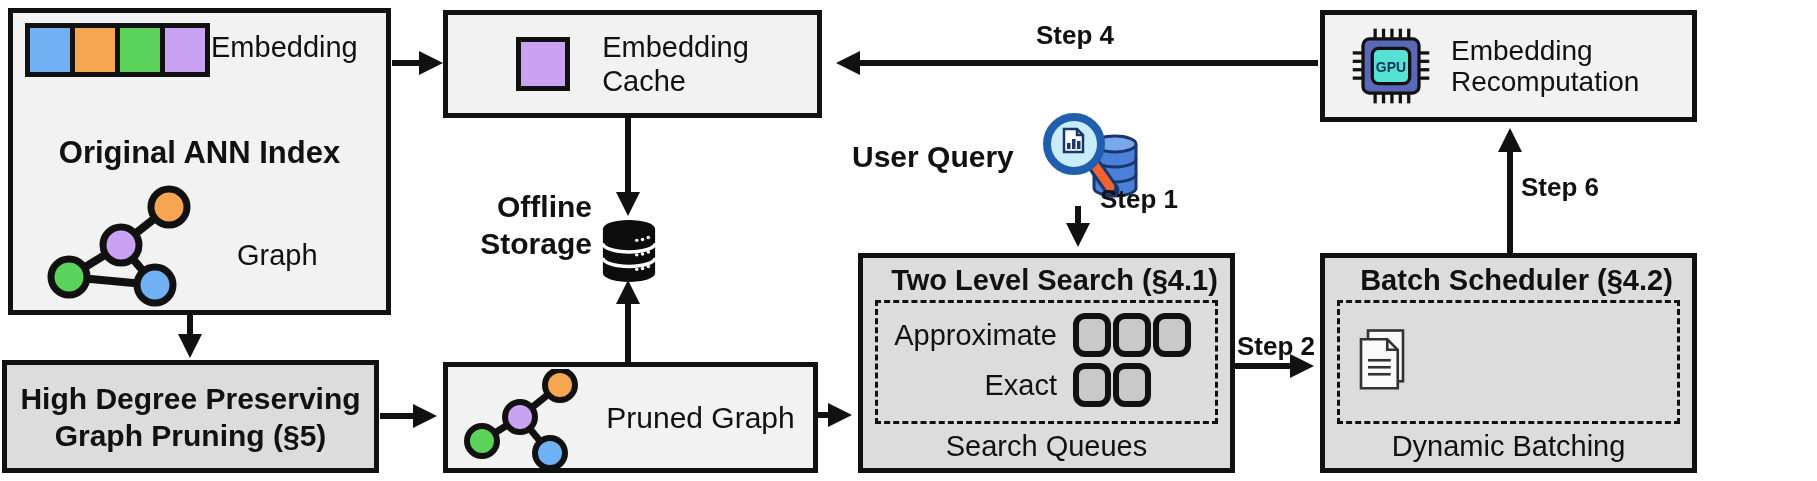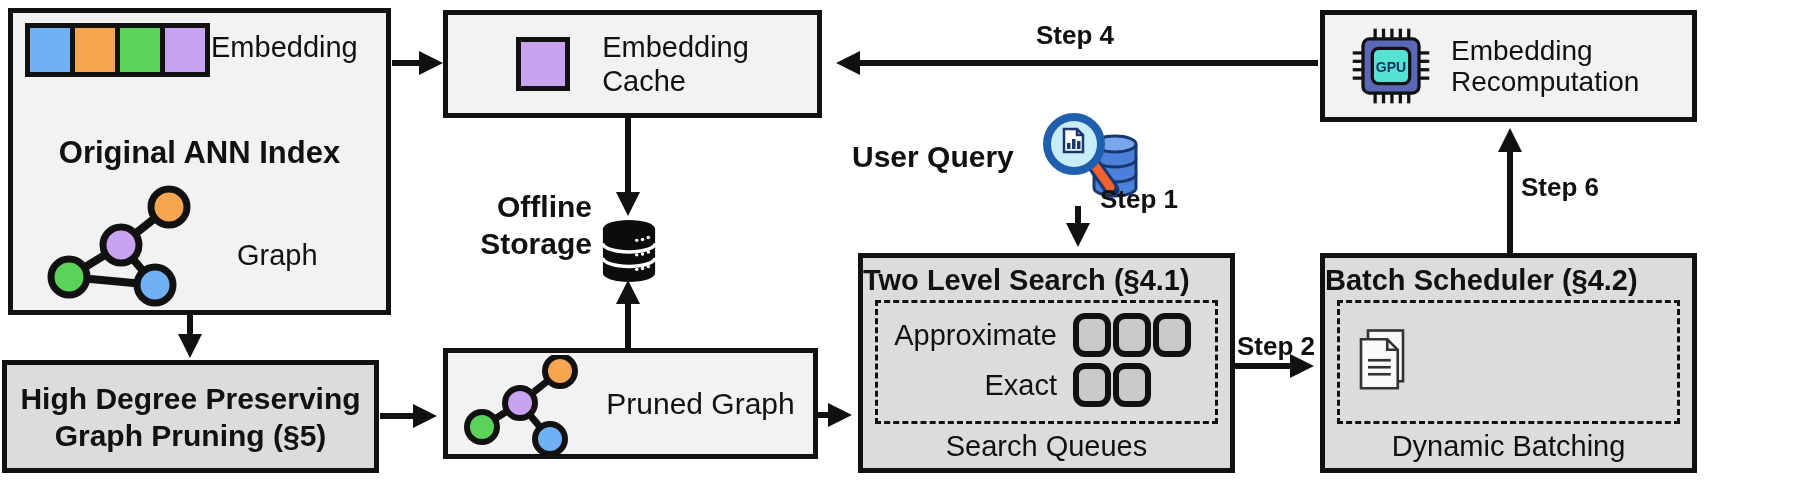--- a/index.html
+++ b/index.html
@@ -29,31 +29,31 @@
   
   #box-cache { left: 443px; top: 10px; width: 379px; height: 108px; display: flex; align-items: center; justify-content: center; gap: 32px; }
   .purple-sq { width: 54px; height: 54px; border: 5px solid #111; background: var(--purple, #c9a2f2); }
   #cache-text { font-size: 29px; line-height: 34px; }
 
   
   #offline-label { position: absolute; left: 430px; top: 188px; width: 162px; text-align: right; font-size: 30px; font-weight: bold; line-height: 37px; z-index: 3; }
   #db-icon { position: absolute; left: 600px; top: 218px; z-index: 3; }
 
   
-  #box-pg { left: 443px; top: 348px; width: 375px; height: 111px; }
+  #box-pg { left: 443px; top: 362px; width: 375px; height: 111px; }
   #pg-graph { position: absolute; left: 12px; top: 2px; }
   #pg-label { position: absolute; left: 150px; top: 34px; width: 205px; text-align: center; font-size: 30px; }
 
   
   #user-query-label { position: absolute; left: 852px; top: 140px; font-size: 30px; font-weight: bold; z-index: 3; }
   #uq-icon { position: absolute; left: 1040px; top: 110px; z-index: 3; }
 
   
   #box-tls { left: 858px; top: 253px; width: 377px; height: 220px; }
-  .box-title { position: absolute; left: 0; top: 6px; width: 100%; text-align: left; font-size: 29px; font-weight: bold; }
+  .box-title { position: absolute; left: 8px; top: 6px; width: 100%; text-align: center; font-size: 29px; font-weight: bold; }
   .dashed { position: absolute; left: 12px; top: 42px; width: 343px; height: 124px; border: 3px dashed #111; }
   .q-row { display: flex; align-items: center; }
   .q-row.r1 { margin-top: 10px; }
   .q-row.r2 { margin-top: 6px; }
   .q-label { width: 195px; text-align: right; font-size: 29px; padding-right: 16px; }
   .q-squares { display: flex; gap: 2px; }
   .q-sq { width: 38px; height: 44px; border: 6px solid #111; border-radius: 12px; background: var(--queue-fill, #c9c9c9); }
   .box-footer { position: absolute; left: 0; bottom: 5px; width: 100%; text-align: center; font-size: 29px; }
 
   

